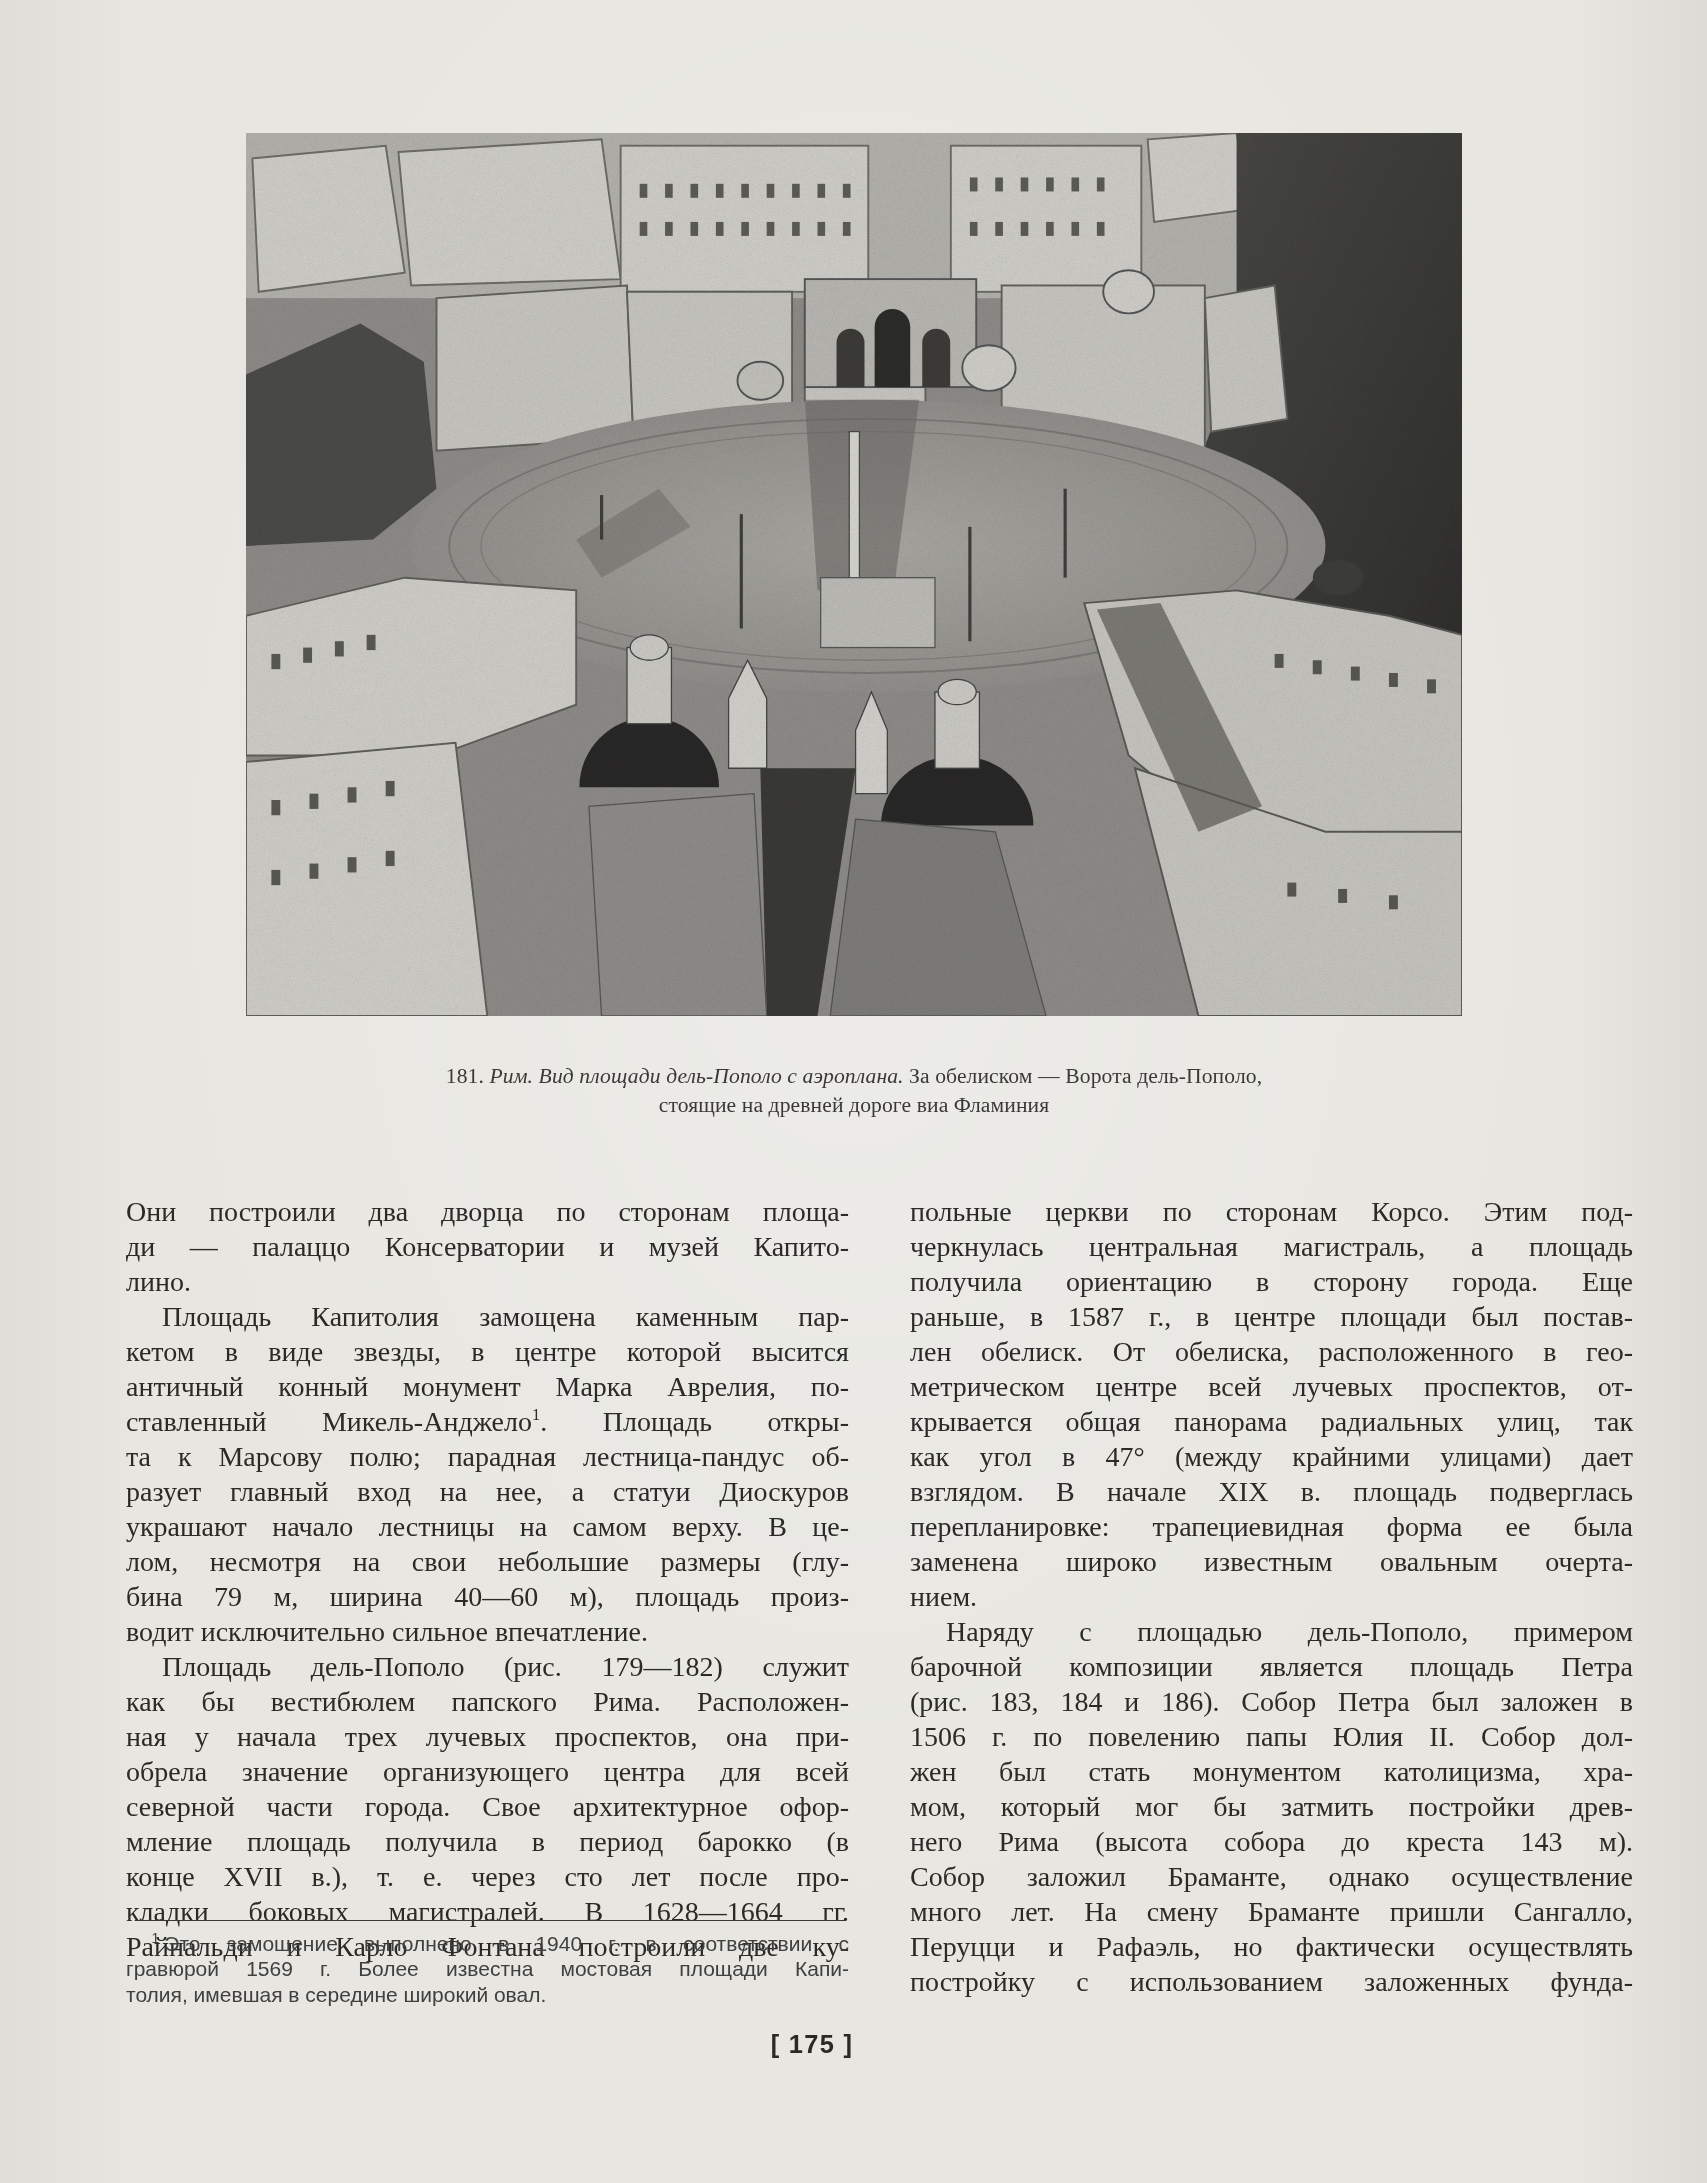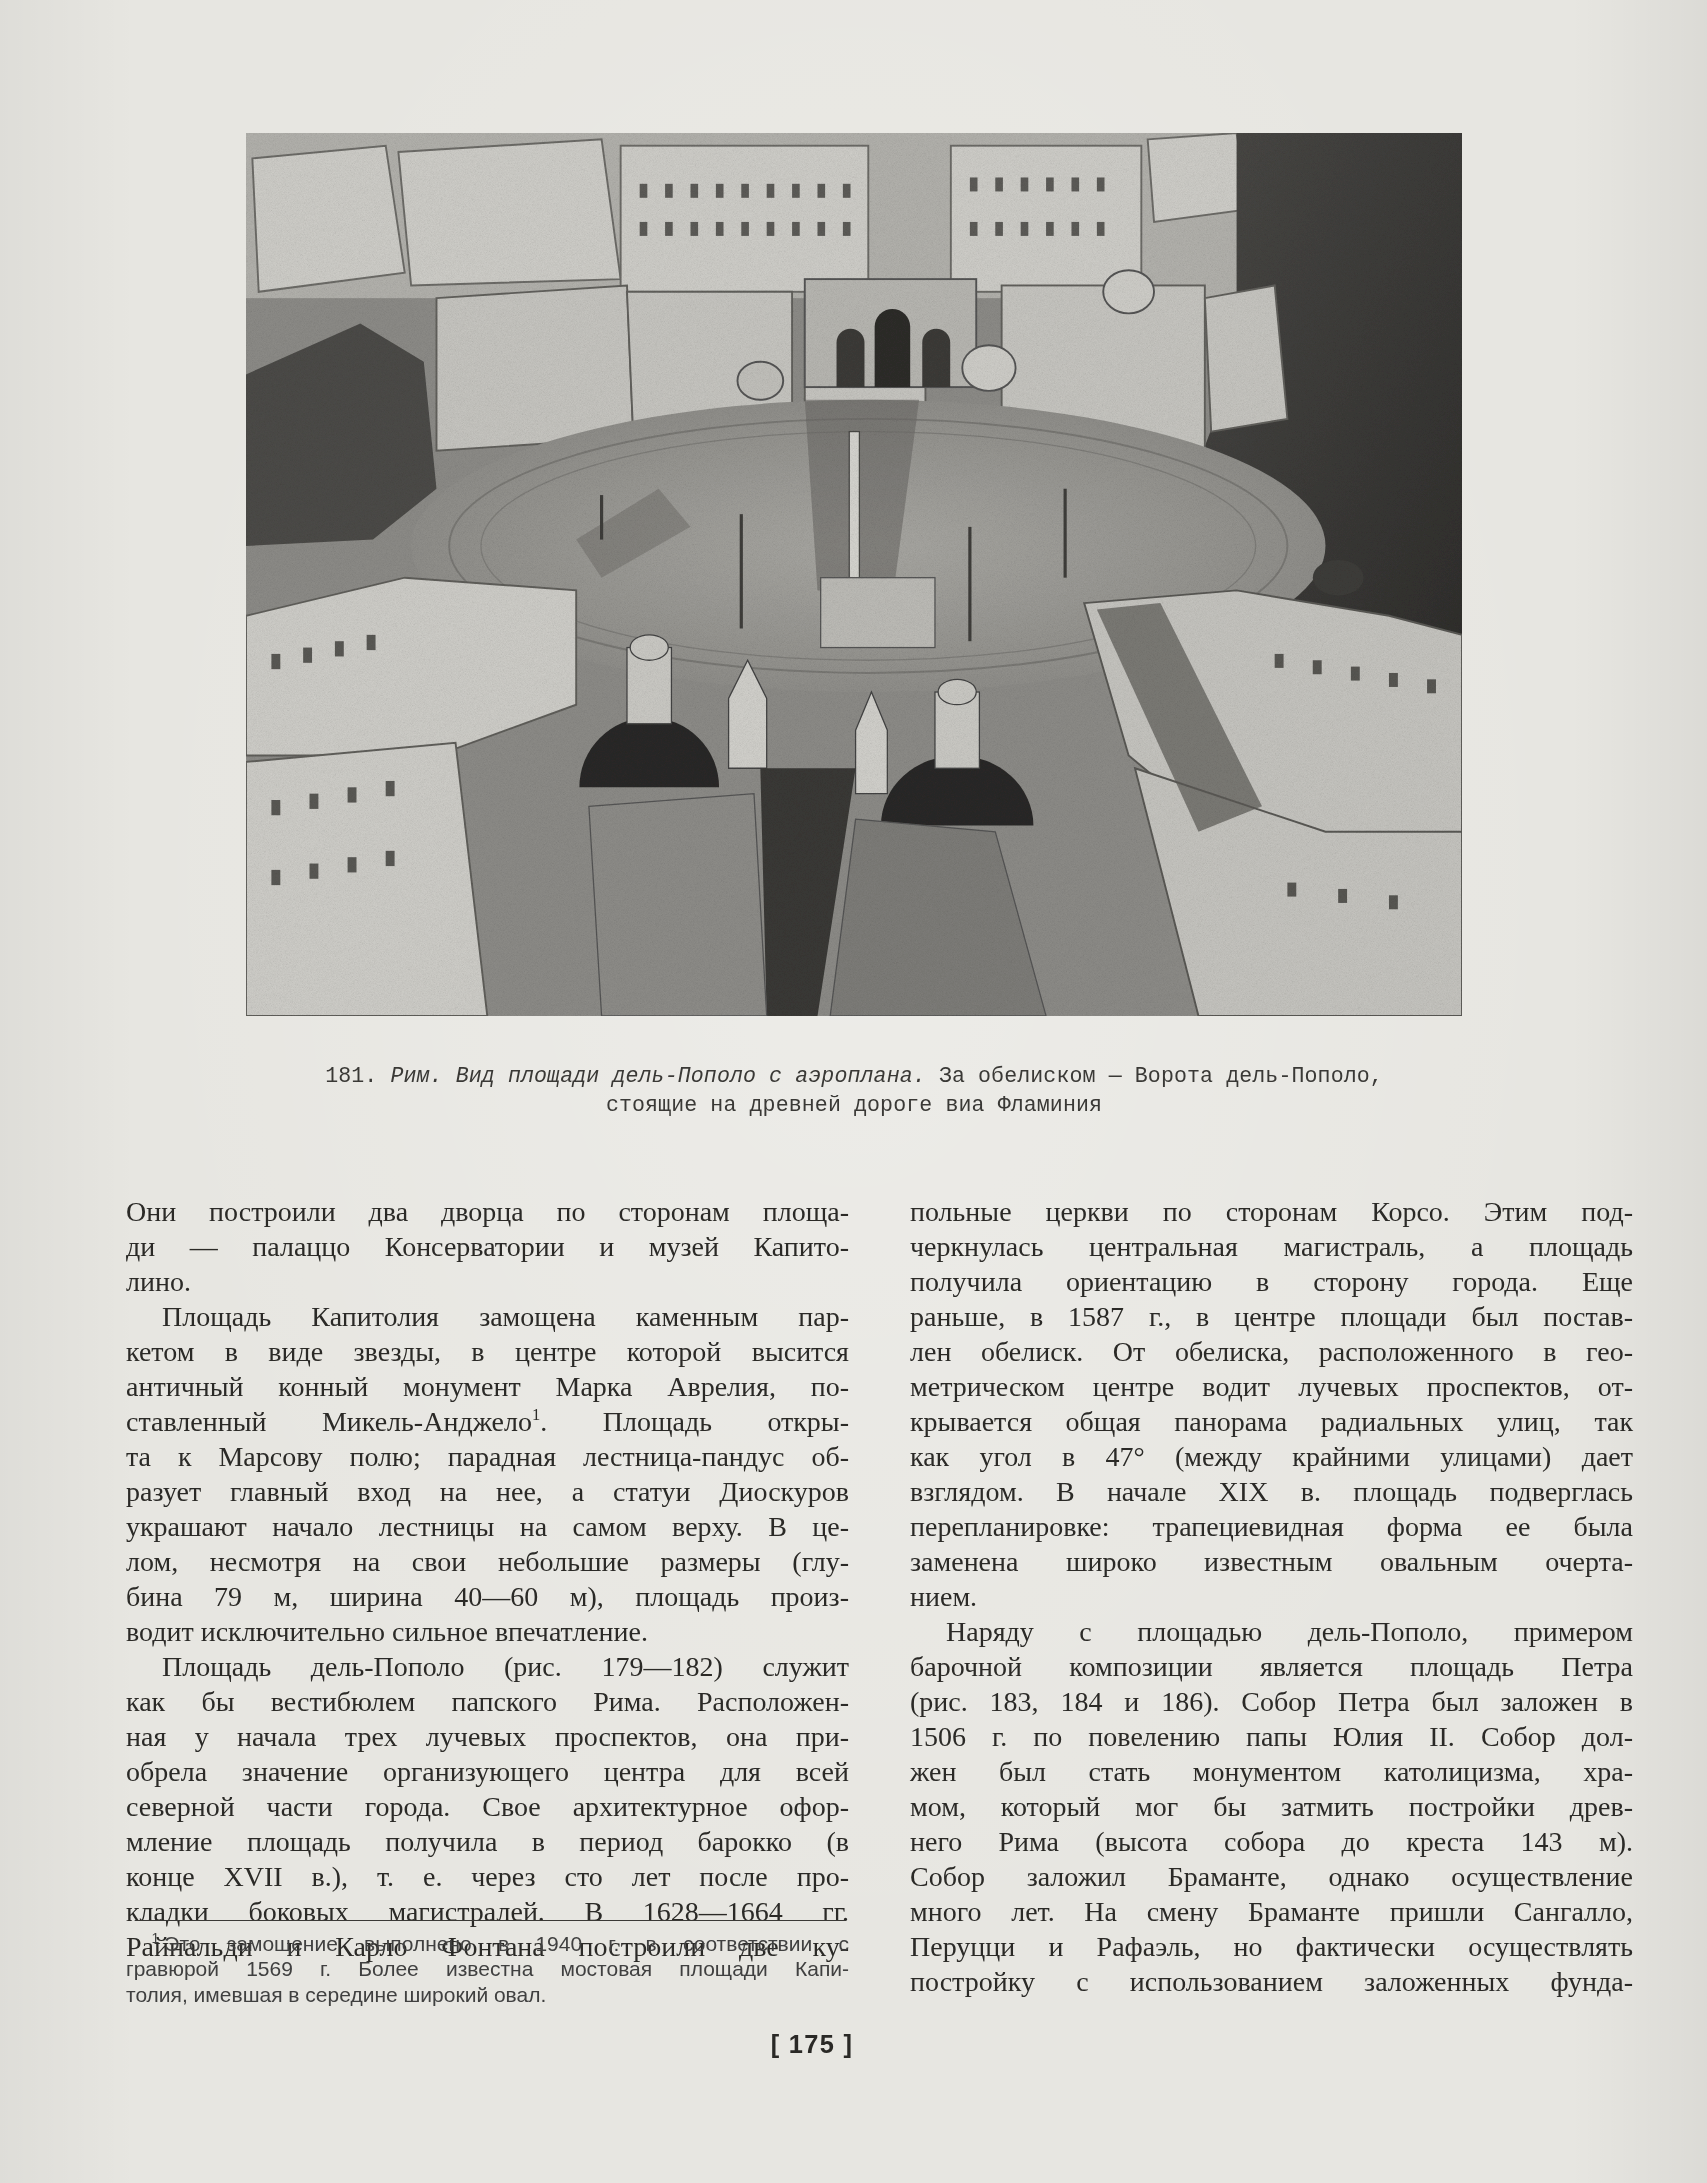--- a/index.html
+++ b/index.html
@@ -25,21 +25,21 @@
     width: 1216px; height: 883px;
     overflow: hidden;
     background: #6f6e6a;
   }
   .figure svg { display: block; width: 100%; height: 100%; }
   .caption {
     position: absolute;
     left: 191px; width: 1326px;
     top: 1062px;
     text-align: center;
-    font-family: Liberation Mono, monospace;
+    font-family: Liberation Serif, serif;
     font-size: 21.6px;
     line-height: 29px;
     color: #3a3936;
     letter-spacing: 0.1px;
   }
   .caption .it { font-style: italic; }
   
   .col {
     position: absolute;
     top: 1194px;
@@ -296,21 +296,21 @@
   <span class="line">гравюрой 1569 г. Более известна мостовая площади Капи-</span>
   <span class="line last">толия, имевшая в середине широкий овал.</span>
 </div>
 
 <div class="col col-right">
   <span class="line">польные церкви по сторонам Корсо. Этим под-</span>
   <span class="line">черкнулась центральная магистраль, а площадь</span>
   <span class="line">получила ориентацию в сторону города. Еще</span>
   <span class="line">раньше, в 1587 г., в центре площади был постав-</span>
   <span class="line">лен обелиск. От обелиска, расположенного в гео-</span>
-  <span class="line">метрическом центре водит лучевых проспектов, от-</span>
+  <span class="line">метрическом центре всей лучевых проспектов, от-</span>
   <span class="line">крывается общая панорама радиальных улиц, так</span>
   <span class="line">как угол в 47° (между крайними улицами) дает</span>
   <span class="line">взглядом. В начале XIX в. площадь подверглась</span>
   <span class="line">перепланировке: трапециевидная форма ее была</span>
   <span class="line">заменена широко известным овальным очерта-</span>
   <span class="line last">нием.</span>
   <span class="line indent">Наряду с площадью дель-Пополо, примером</span>
   <span class="line">барочной композиции является площадь Петра</span>
   <span class="line">(рис. 183, 184 и 186). Собор Петра был заложен в</span>
   <span class="line">1506 г. по повелению папы Юлия II. Собор дол-</span>

